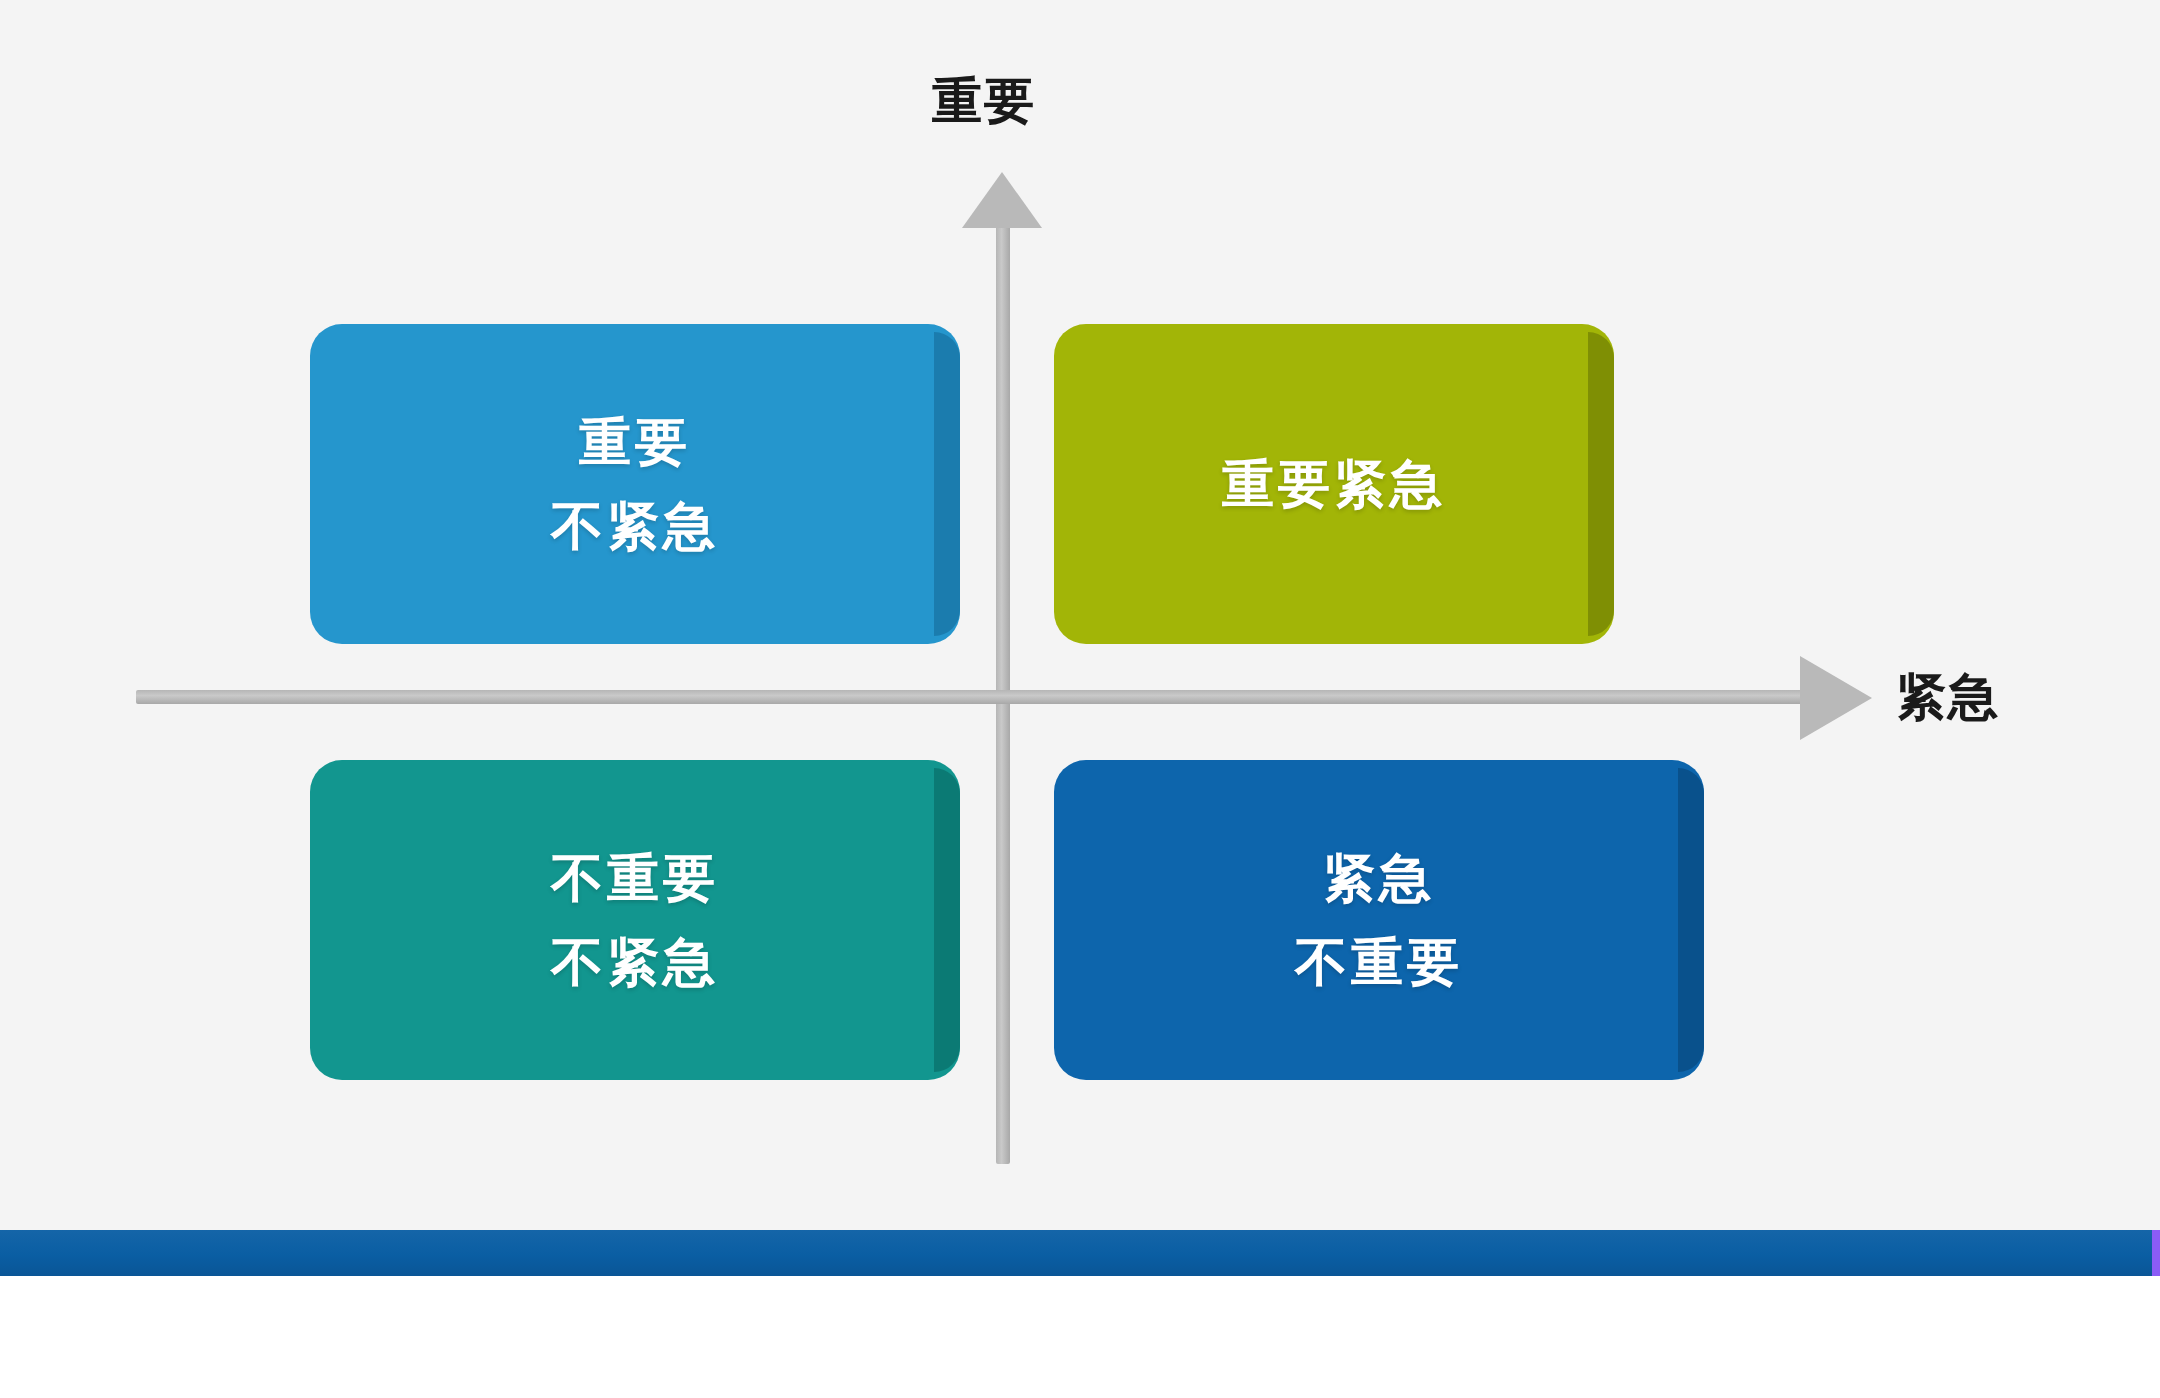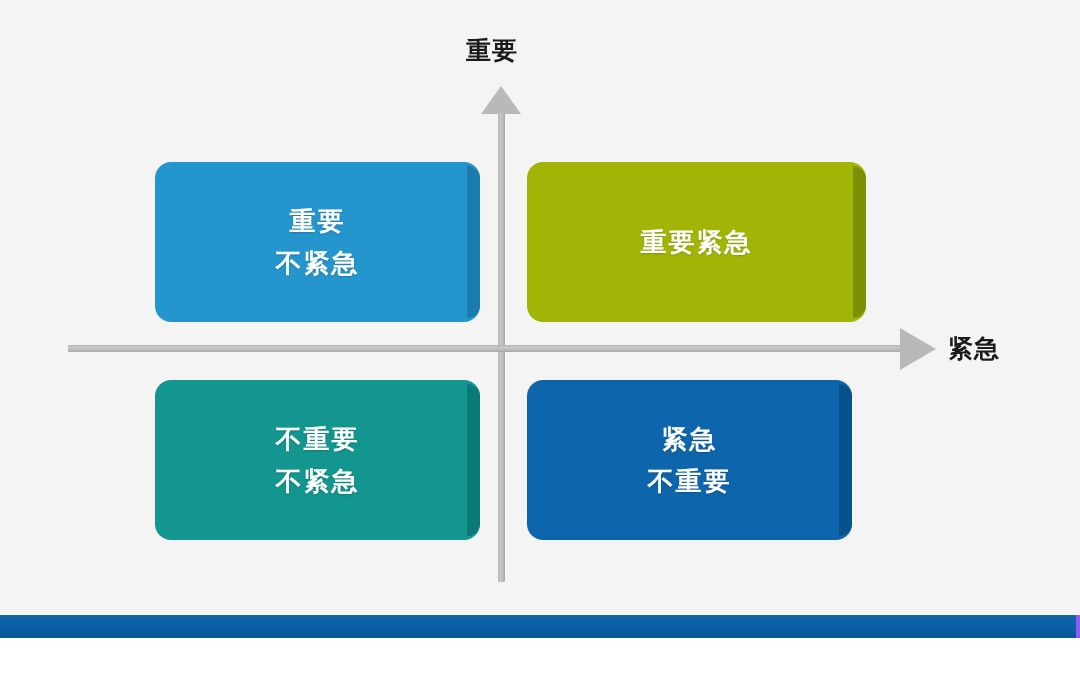--- a/index.html
+++ b/index.html
@@ -115,21 +115,21 @@
     color: #ffffff;
     font-size: 26px;
     font-weight: bold;
     line-height: 1.62;
     letter-spacing: 2px;
     text-align: center;
     text-shadow: 0 1px 2px rgba(0,0,0,0.18);
   }
   
   #quad-important-not-urgent { left: 155px; top: 162px;  width: 325px; height: 160px; }
-  #quad-important-urgent     { left: 527px; top: 162px;  width: 339px; height: 160px; border-radius: 13px; }
+  #quad-important-urgent     { left: 527px; top: 162px;  width: 280px; height: 160px; border-radius: 13px; }
   #quad-not-important-not-urgent { left: 155px; top: 380px; width: 325px; height: 160px; }
   #quad-urgent-not-important { left: 527px; top: 380px;  width: 325px; height: 160px; }
 
   
   .footer-bar {
     position: absolute;
     left: 0;
     top: 615px;
     width: 1076px;
     height: 23px;

